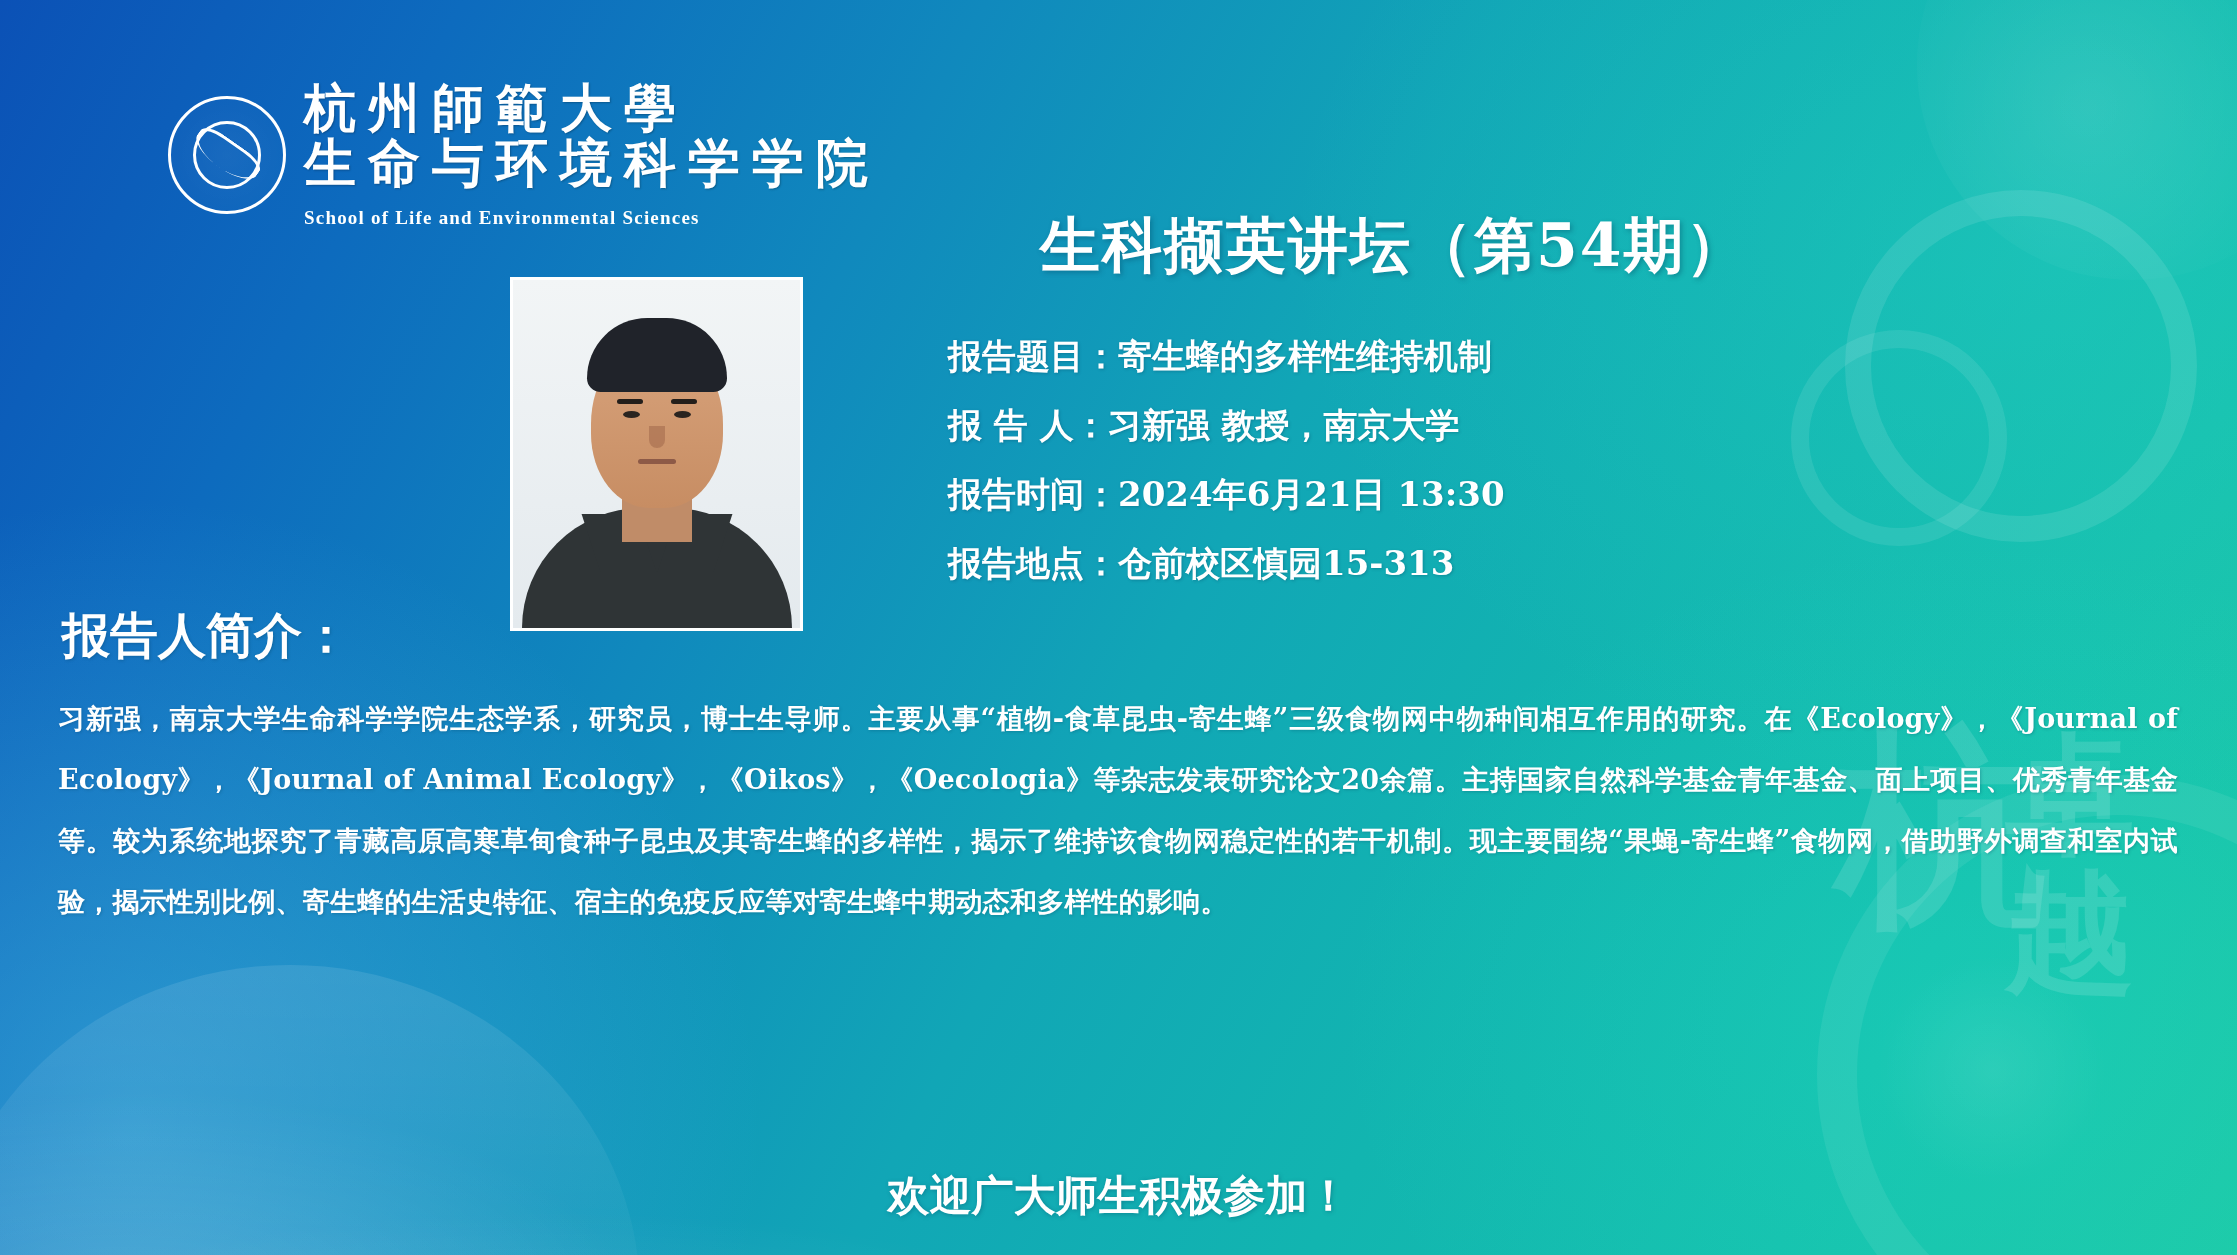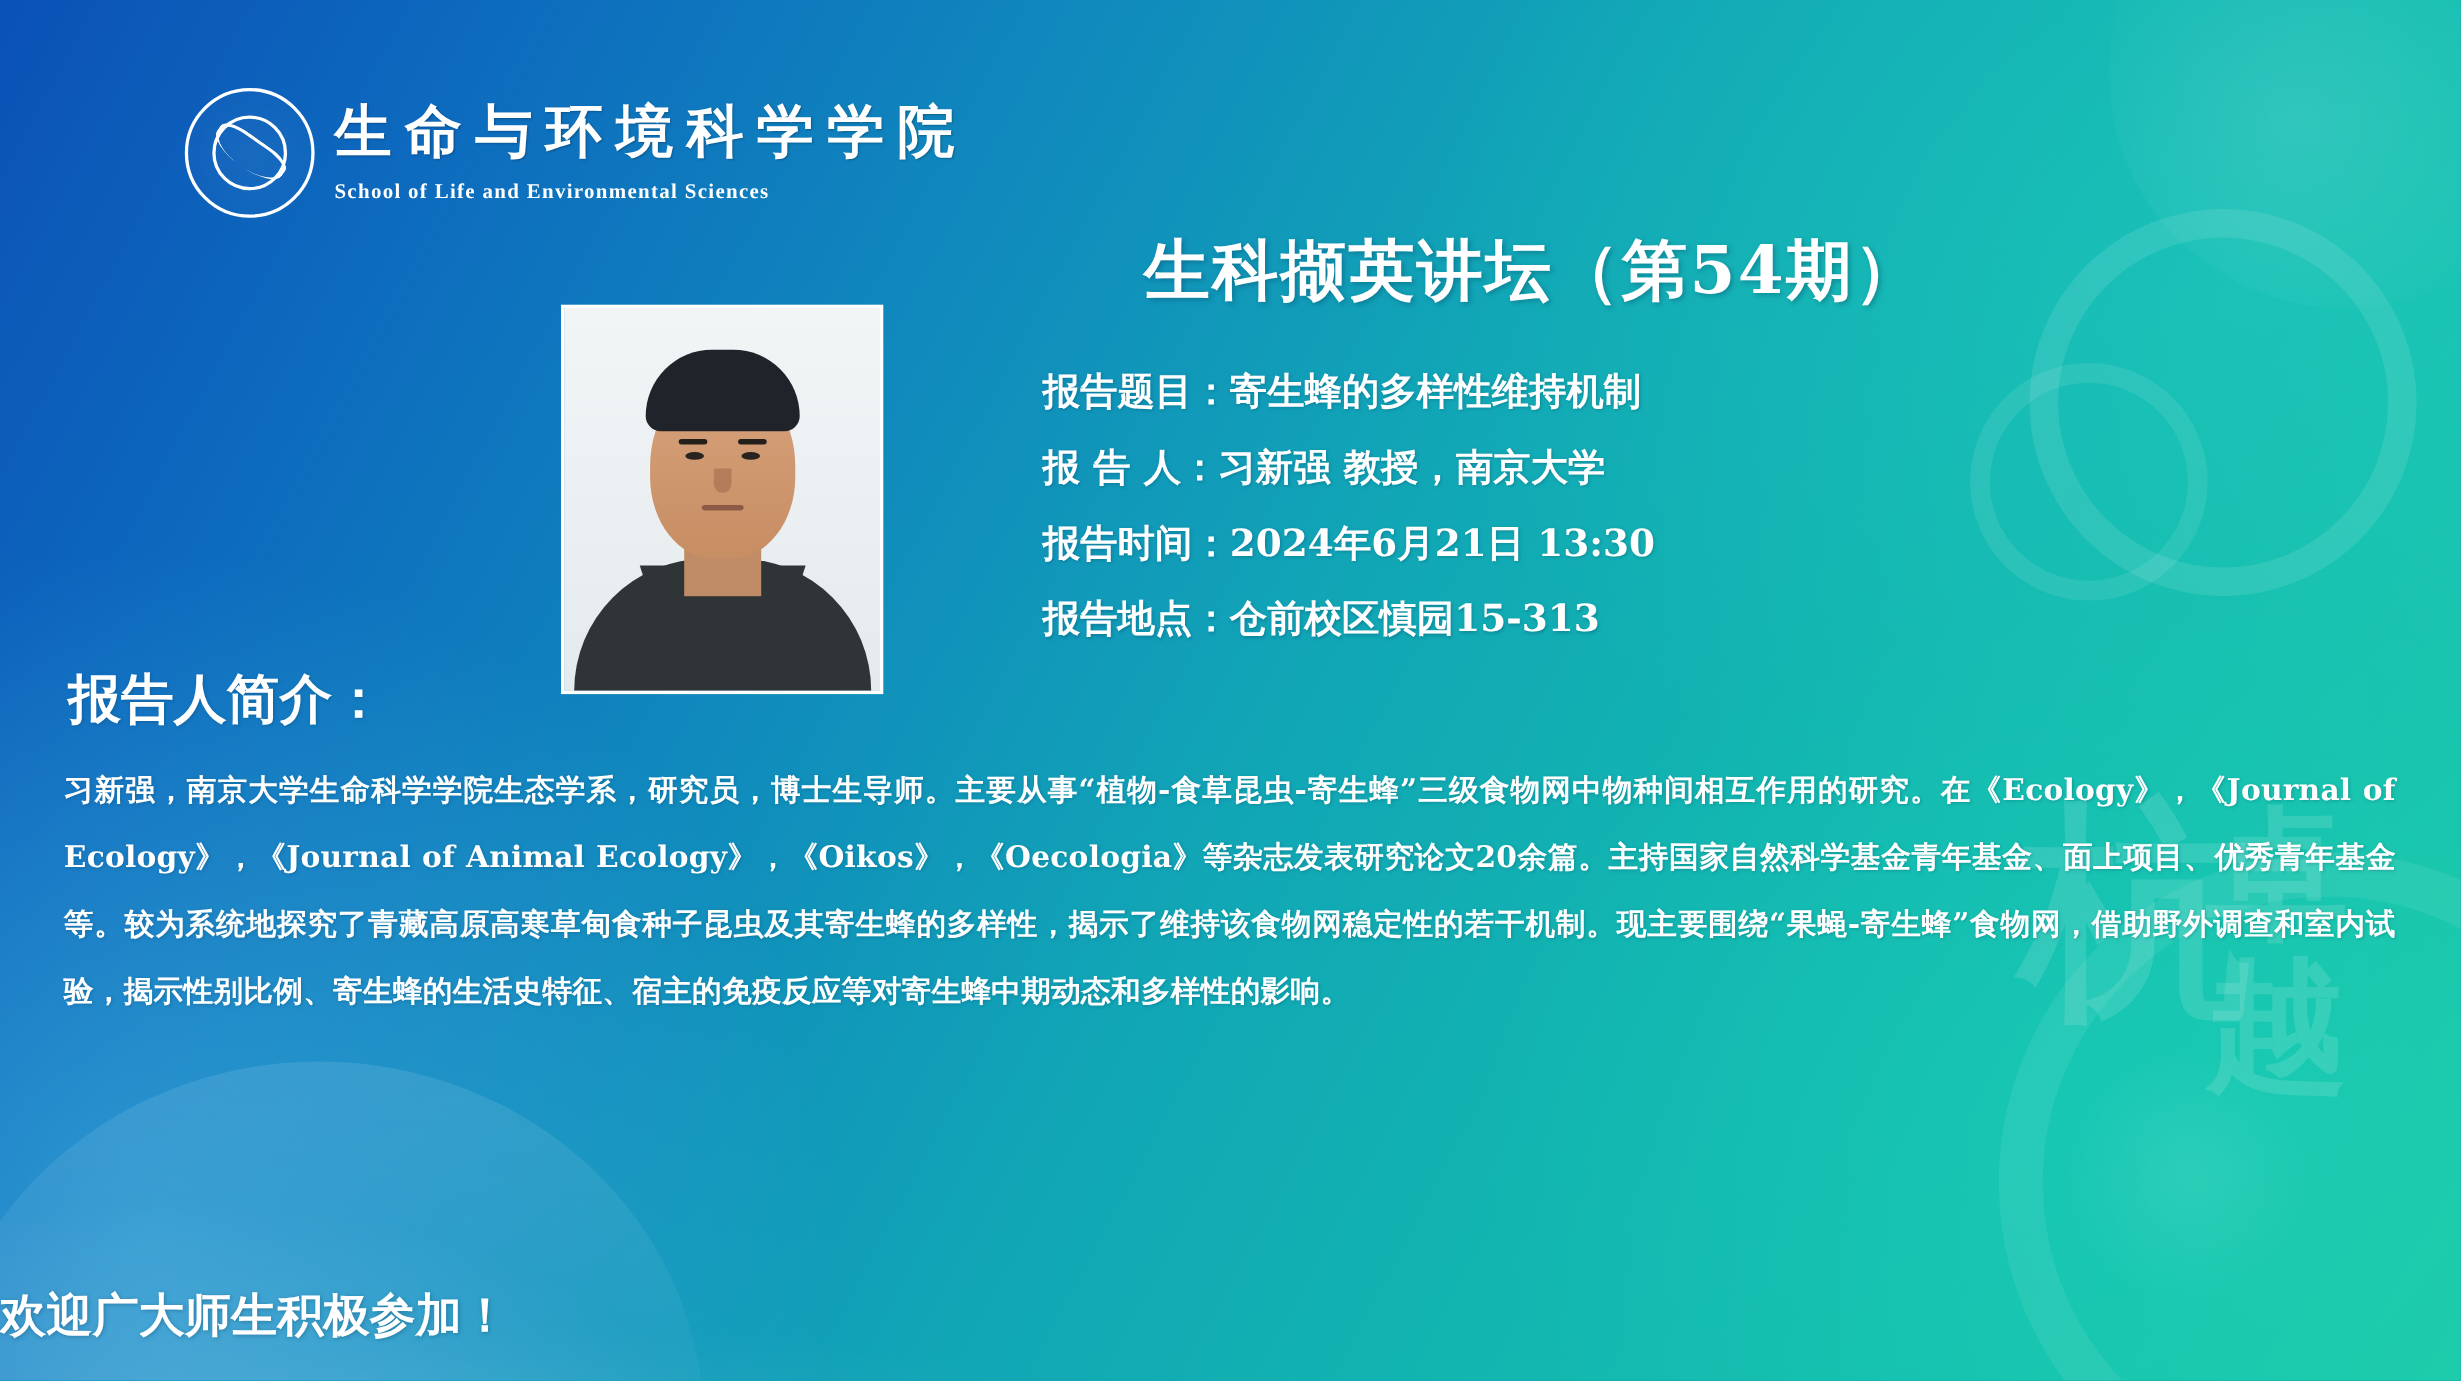--- a/index.html
+++ b/index.html
@@ -131,21 +131,21 @@
     text-shadow:1px 1px 3px rgba(0,60,90,0.30);
   }
   .bio-body{
     position:absolute;left:58px;top:688px;width:2120px;
     color:#ffffff;font-family:"DejaVu Serif",serif;font-weight:700;
     font-size:27px;line-height:61px;letter-spacing:0.2px;
     text-shadow:1px 1px 3px rgba(0,60,90,0.28);
     text-align:justify;
   }
   .welcome{
-    position:absolute;left:0;top:1168px;width:100%;
+    position:absolute;left:0;top:1168px;width:100%;text-align:center;
     color:#ffffff;font-family:"DejaVu Serif",serif;font-weight:700;font-size:42px;
     text-shadow:1px 1px 4px rgba(0,60,90,0.35);
   }
 </style>
 </head>
 <body>
 
 <div class="poster">
 
   <div class="swirl sw1"></div>
@@ -158,20 +158,21 @@
   <div class="ghost-big">杭</div>
   <div class="ghost-cal">
     <div>卓</div>
     <div>越</div>
   </div>
 
   <div class="header">
     <div class="logo-wrap">
       <div class="logo-seal"></div>
       <div>
+        <div class="logo-cn">杭州師範大學</div>
         <div class="logo-cn l2">生命与环境科学学院</div>
         <div class="logo-en">School of Life and Environmental Sciences</div>
       </div>
     </div>
     <div class="title">生科撷英讲坛（第54期）</div>
   </div>
 
   <div class="photo">
     <div class="ph-bg"></div>
     <div class="ph-shoulder"></div>

